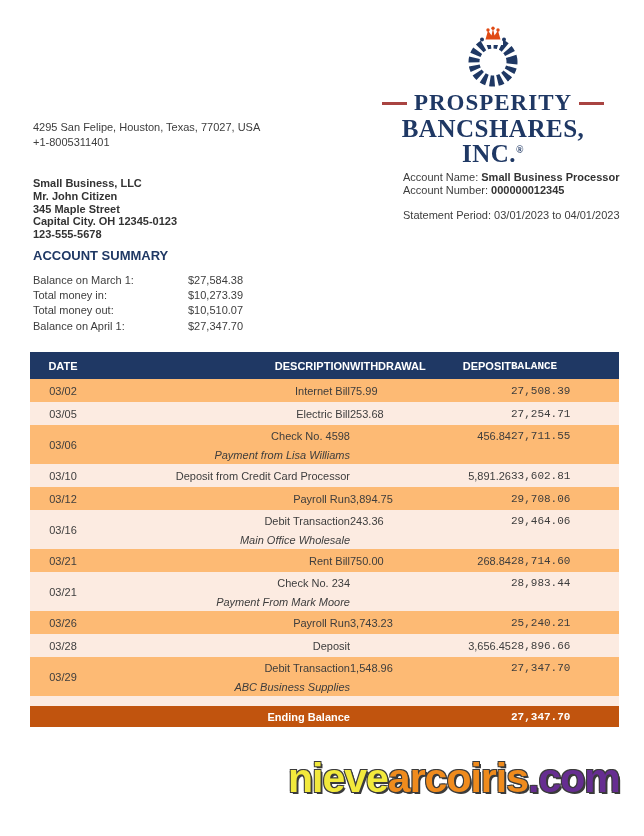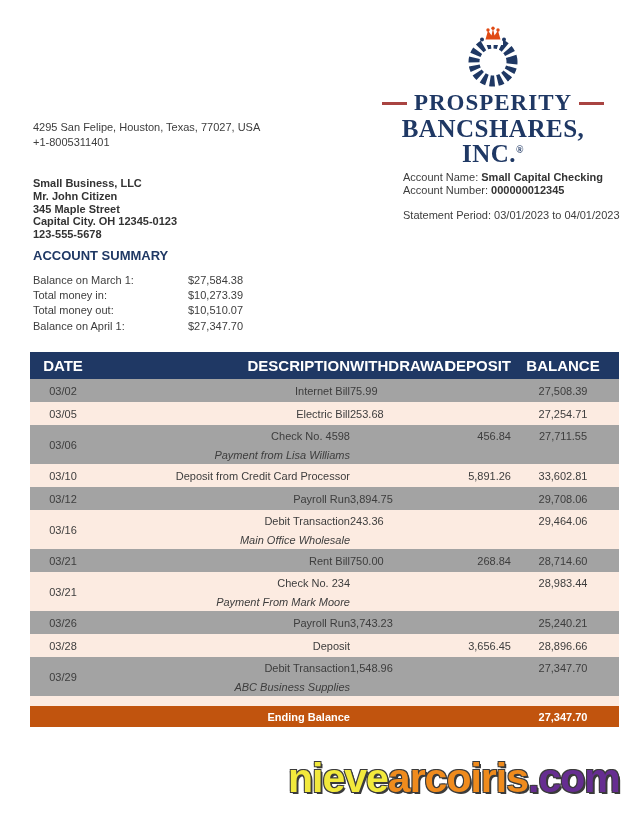--- a/index.html
+++ b/index.html
@@ -39,27 +39,27 @@
   .summary-row .lbl { width:155px; }
   .summary-row .val { width:90px; }
 
   
   .table { position:absolute; left:30px; top:352px; width:589px; font-size:11px; }
   .trow { display:grid; grid-template-columns:66px 254px 86px 75px 108px; align-items:center; }
   .c-date { text-align:center; }
   .c-desc { text-align:right; }
   .c-with { text-align:left; }
   .c-dep  { text-align:right; }
-  .c-bal  { text-align:center; padding-right:4px; }
-
-  .thead { background:#1f3864; color:#ffffff; font-weight:bold; height:27px; font-size:15px; }
+  .c-bal  { text-align:left; padding-right:4px;font-family:Liberation Mono, monospace; }
+
+  .thead { background:#1f3864; color:#ffffff; font-weight:bold; height:27px; font-size:11px; }
   .trow-total { background:#c1540e; color:#ffffff; font-weight:bold; height:22px; }
   .trow-total.ending { height:21px; }
 
-  .rows .trow { background:#a3a3a3; color:#3d3d3d; }
+  .rows .trow { background:#fdba74; color:#3d3d3d; }
   .rows .trow:nth-child(even) { background:#fcebe1; }
   .rows .trow.single { height:23px; }
   .rows .trow.tall { height:39px; align-items:start; }
   .rows .trow.tall .c-date { align-self:center; }
   .rows .trow.tall .c-desc { padding-top:5px; }
   .rows .trow.tall .c-with,
   .rows .trow.tall .c-dep,
   .rows .trow.tall .c-bal { padding-top:5px; }
   .rows .spacer { height:10px; }
   .note { font-style:italic; margin-top:7px; color:#3d3d3d; }
@@ -107,21 +107,21 @@
 
   <div class="customer">
     <div>Small Business, LLC</div>
     <div>Mr. John Citizen</div>
     <div>345 Maple Street</div>
     <div>Capital City. OH 12345-0123</div>
     <div>123-555-5678</div>
   </div>
 
   <div class="acct-info">
-    <div><span>Account Name: </span><b>Small Capital Checking</b></div>
+    <div><span>Account Name: </span><b>Small Business Processor</b></div>
     <div><span>Account Number: </span><b>000000012345</b></div>
     <div class="stmt-period">Statement Period: 03/01/2023 to 04/01/2023</div>
   </div>
 
   <div class="summary-title">ACCOUNT SUMMARY</div>
   <div class="summary">
     <div class="summary-row">
       <span class="lbl">Balance on March 1:</span>
       <span class="val">$27,584.38</span>
     </div>

